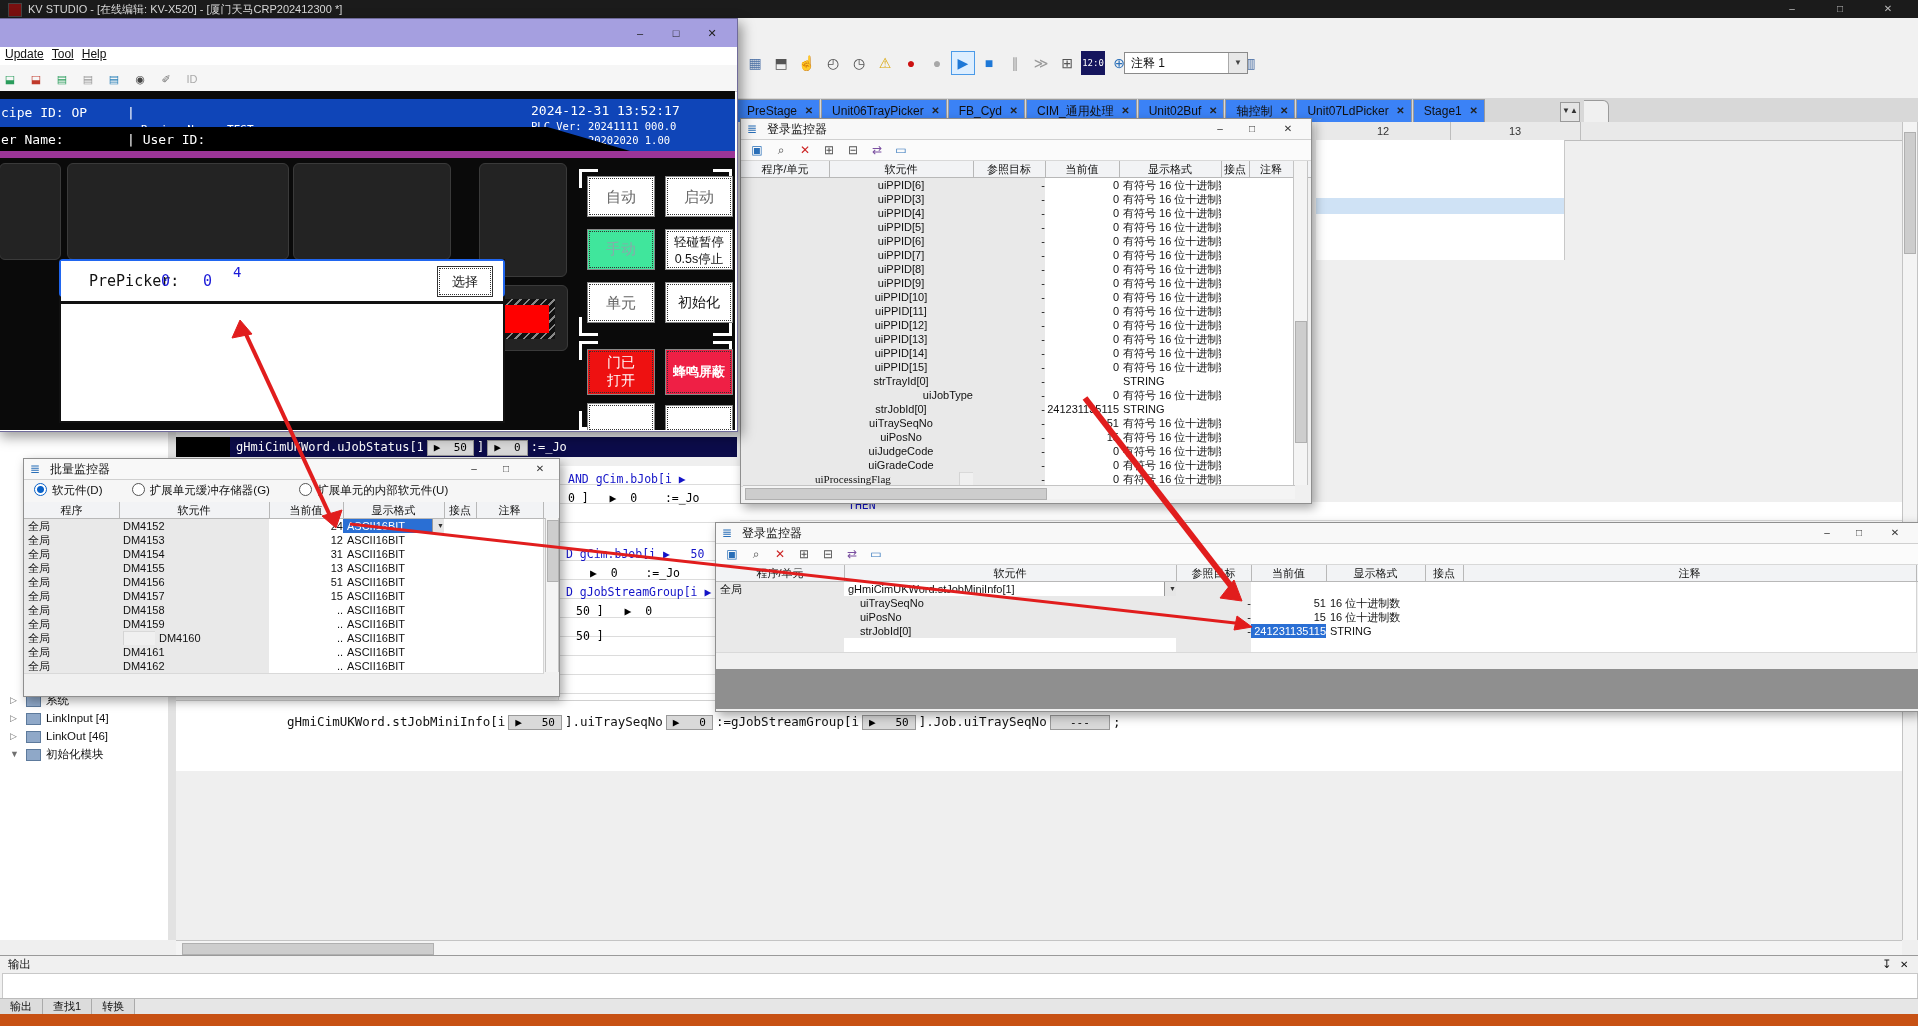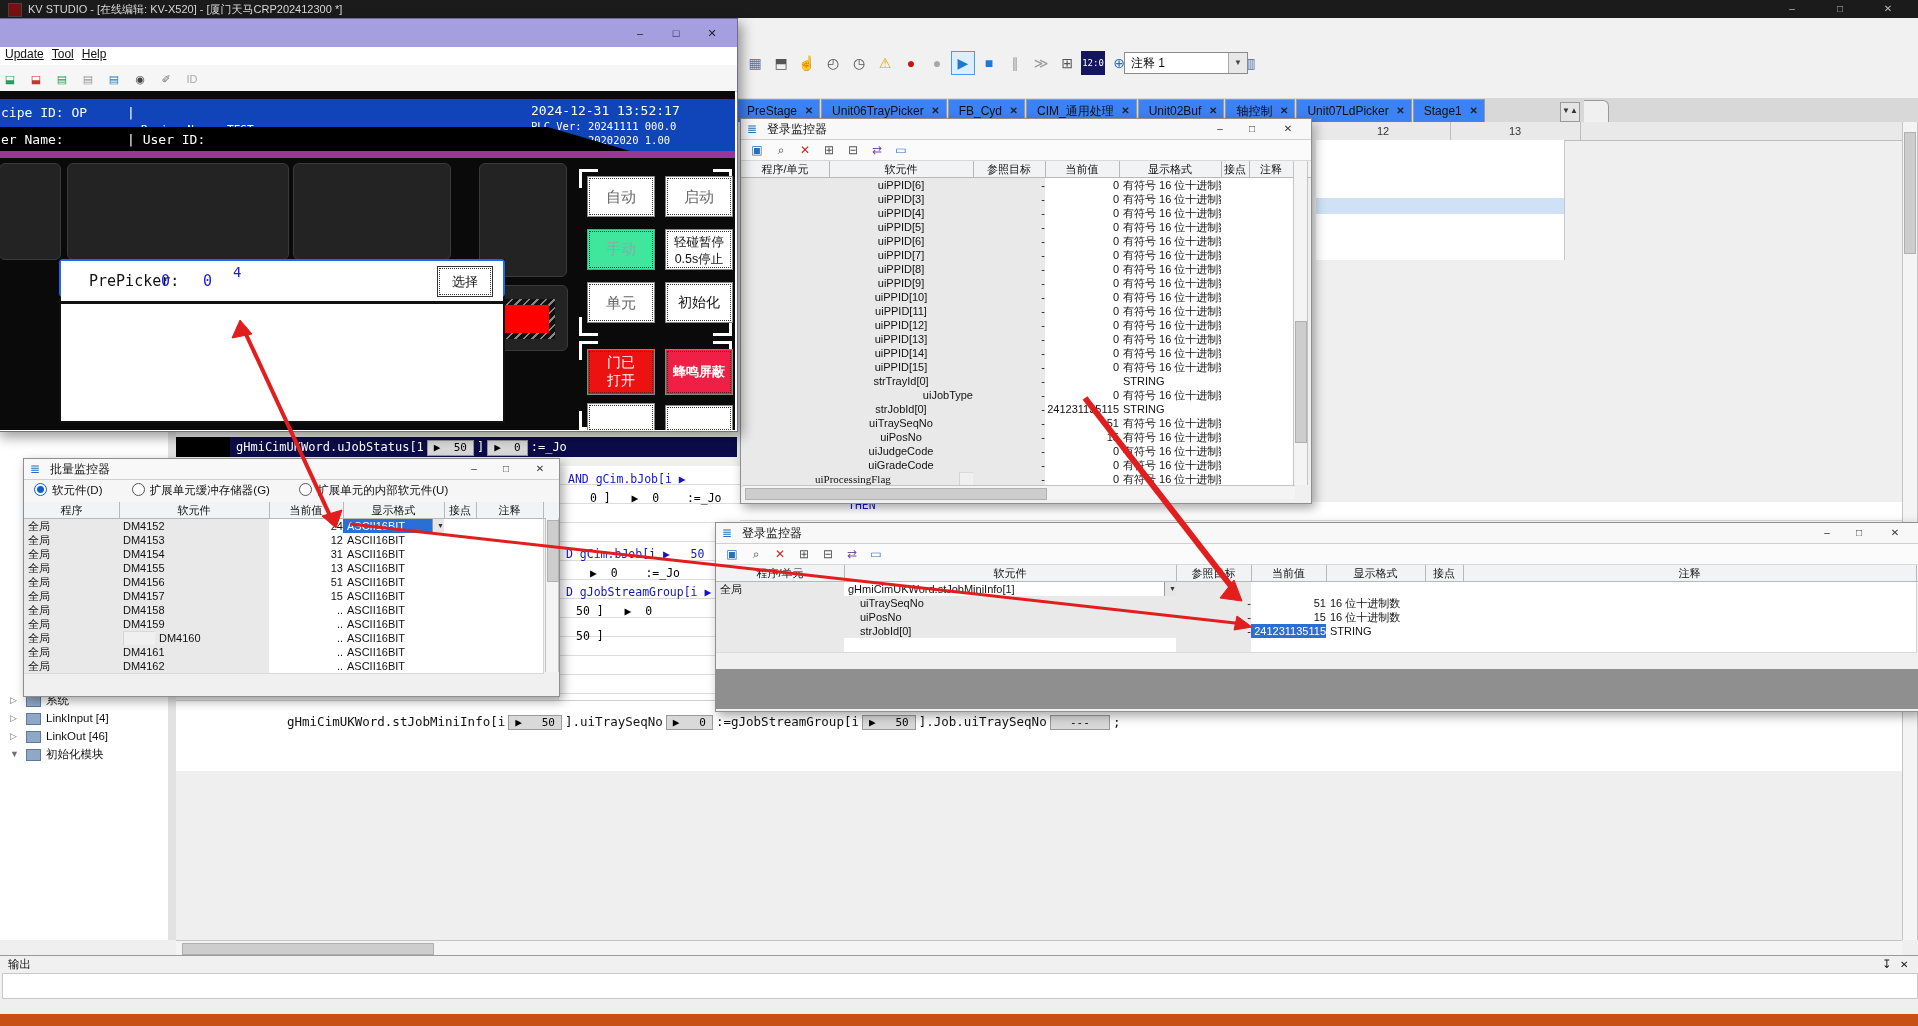--- a/index.html
+++ b/index.html
@@ -768,20 +768,23 @@
   </div>
 
   <div class="abs outpanel">
     <div class="outhdr">
       <span style="margin-left:8px;">输出</span>
       <span class="abs" style="left:1882px;top:0;">↧</span>
       <span class="abs" style="left:1900px;top:0;font-size:10px;">✕</span>
     </div>
     <div class="outbody"></div>
   </div>
+  <div class="abs btabs">
+    
+  <span class="btab"><span>输出</span></span><span class="btab"><span>查找1</span></span><span class="btab"><span>转换</span></span></div>
   <div class="abs statusbar">
     <span class="netic"></span>
     <span style="left:1088px;">RUN</span>
     <span style="left:1205px;">-----</span>
     <span style="left:1280px;">Scan=   1.47ms</span>
     <span style="left:1432px;">
         <span class="neticon2"></span>
         <span>以太网 192.168.1.10</span>
       </span>
   </div>
@@ -793,20 +796,20 @@
       <polygon points="336,528 322,516 342,510"></polygon>
       <line x1="350" y1="524" x2="1244" y2="624" stroke-width="3"></line>
       <polygon points="1252,627 1234,630 1237,616"></polygon>
       <line x1="1085" y1="398" x2="1234" y2="590" stroke-width="6"></line>
       <polygon points="1242,601 1220,598 1234,580"></polygon>
     </g>
   </svg>
 
 <div class="codeline mono abs" style="left: 287px; top: 712px;"><span class="ct">gHmiCimUKWord.stJobMiniInfo[i</span><span class="vbox">▶   50</span><span class="ct">].uiTraySeqNo</span><span class="vbox">▶   0</span><span class="ct">:=gJobStreamGroup[i</span><span class="vbox">▶   50</span><span class="ct">].Job.uiTraySeqNo</span><span class="vbox">  ---  </span><span class="ct">;</span></div>
     <div class="frag mono kw" style="left: 568px; top: 472px;">AND gCim.bJob[i ▶</div>
-    <div class="frag mono" style="left: 568px; top: 491px; margin-left: 22px;">0 ]   ▶  0    :=_Jo</div>
+    <div class="frag mono" style="left: 568px; top: 491px;">0 ]   ▶  0    :=_Jo</div>
     <div class="frag mono kw" style="left: 566px; top: 547px;">D gCim.bJob[i ▶   50</div>
     <div class="frag mono" style="left: 590px; top: 566px;">▶  0    :=_Jo</div>
     <div class="frag mono kw" style="left: 566px; top: 585px;">D gJobStreamGroup[i ▶</div>
     <div class="frag mono" style="left: 576px; top: 604px;">50 ]   ▶  0</div>
     <div class="frag mono" style="left: 576px; top: 629px;">50 ]</div>
     <div class="frag mono kw" style="left: 848px; top: 498px;">THEN</div>
   </div>
 
 </body></html>

